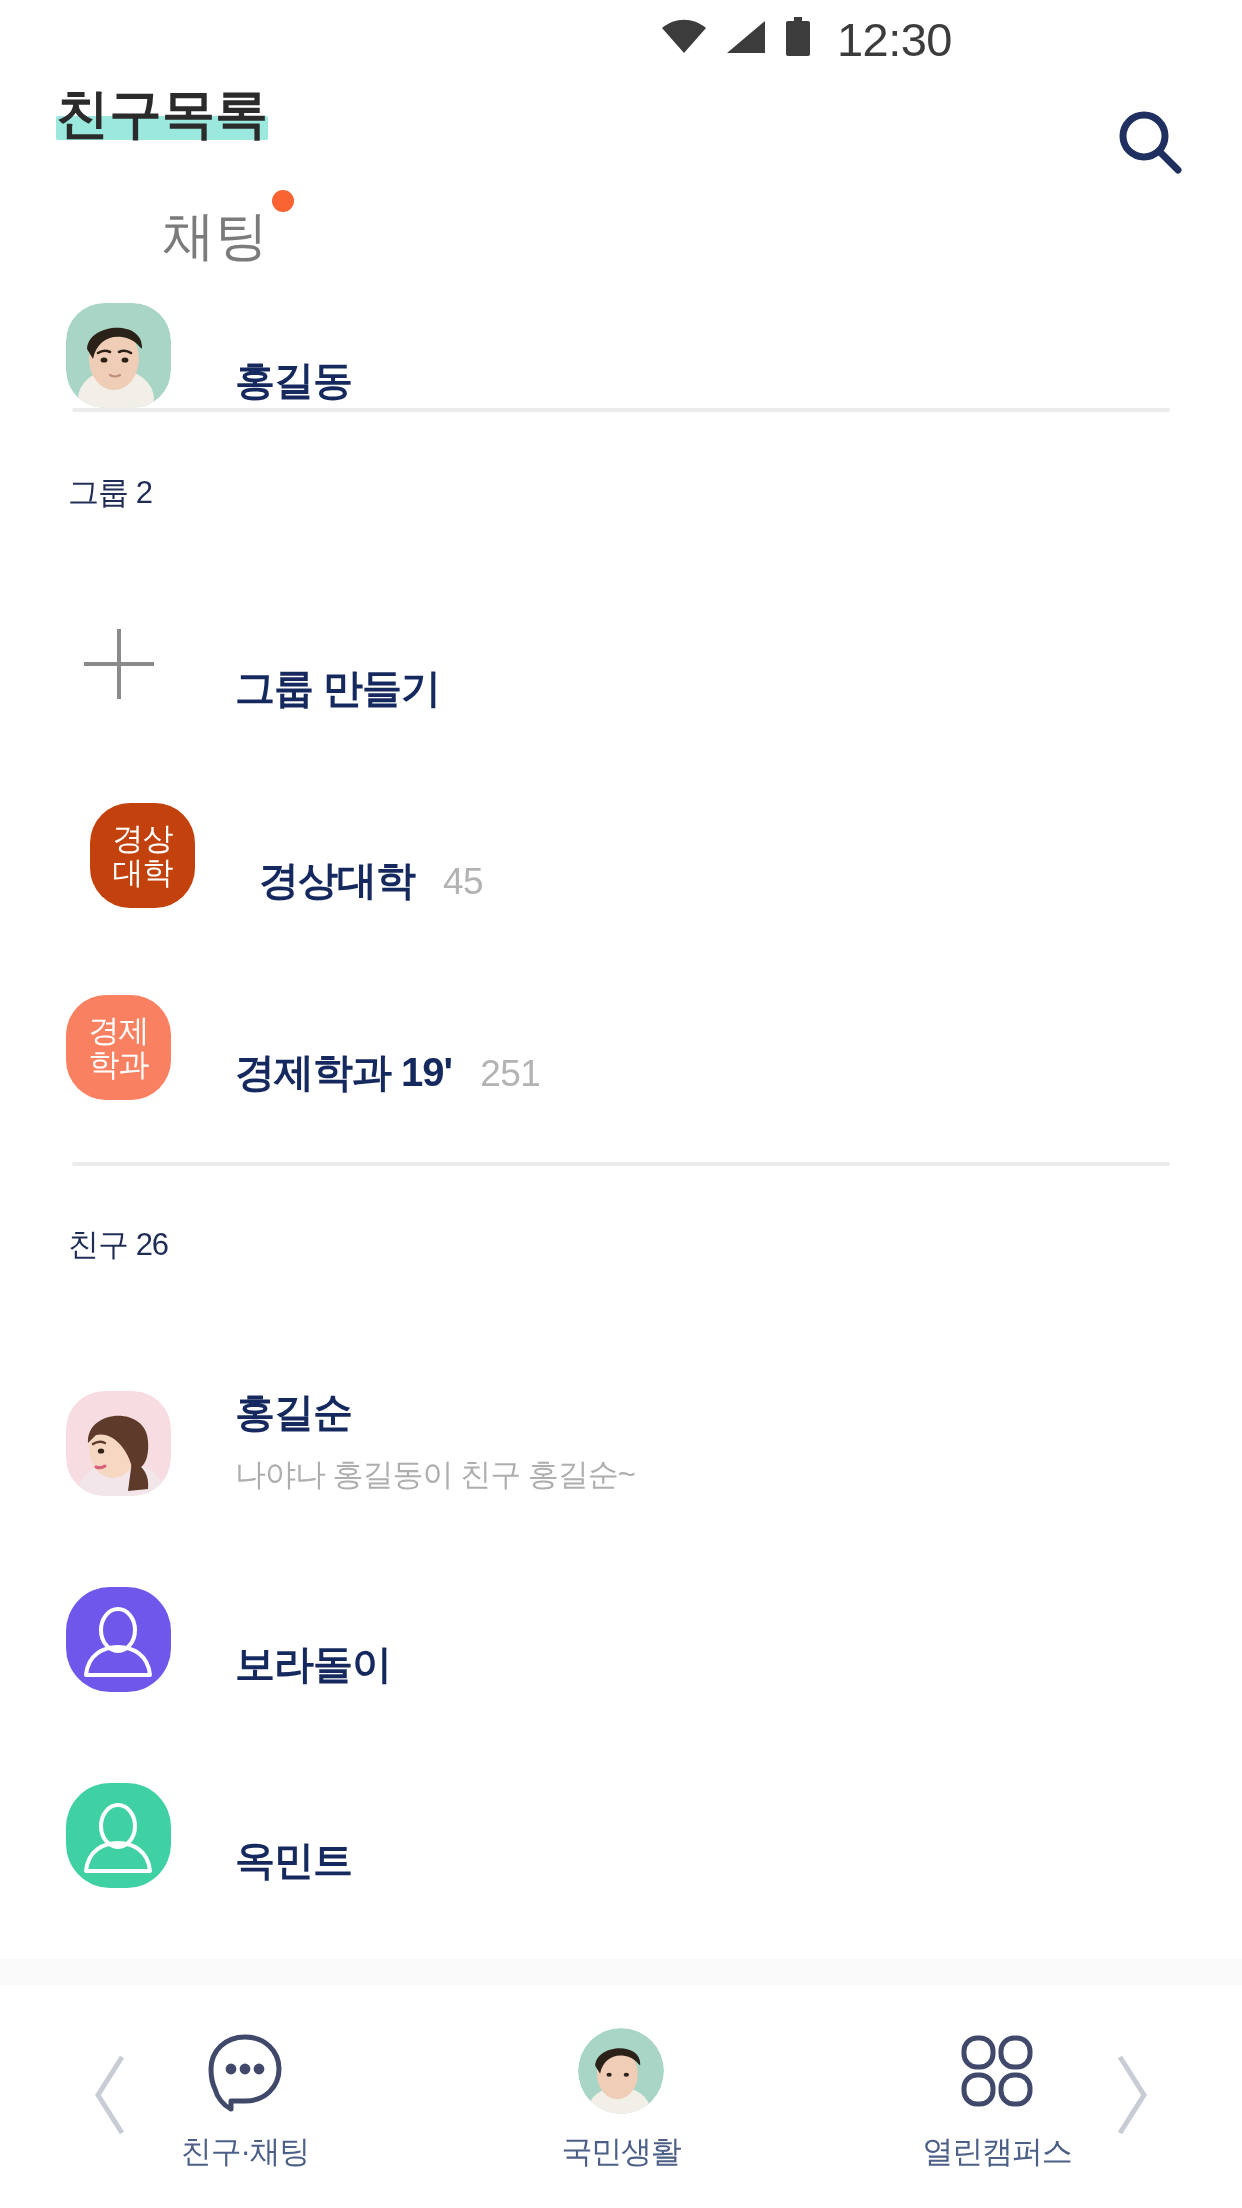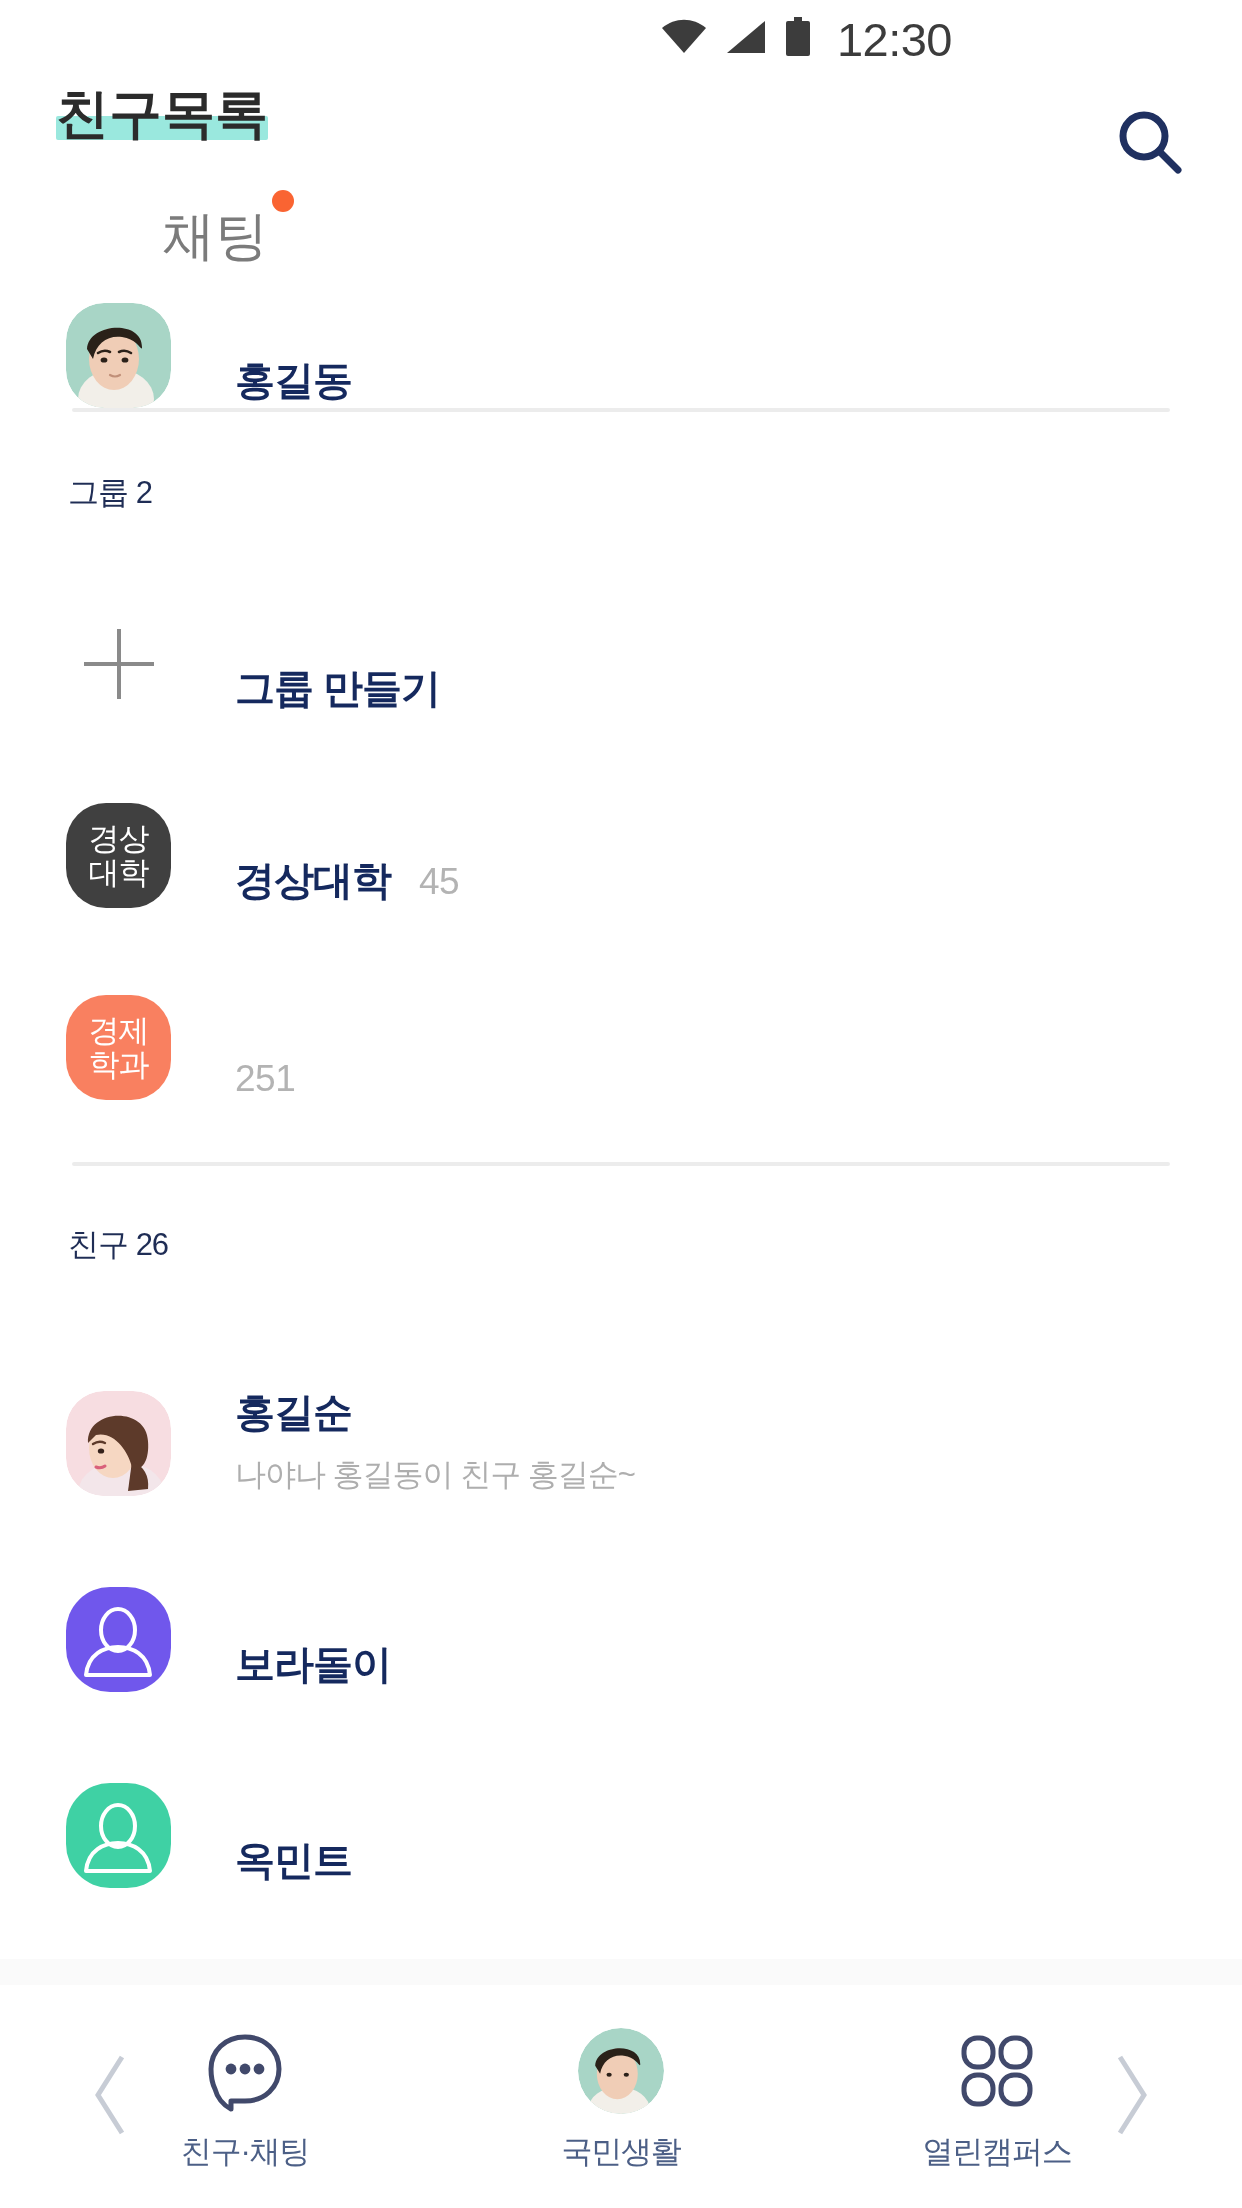--- a/index.html
+++ b/index.html
@@ -235,39 +235,40 @@
         <line x1="39" y1="4" x2="39" y2="74" stroke="#8a8a8a" stroke-width="4"></line>
         <line x1="4" y1="39" x2="74" y2="39" stroke="#8a8a8a" stroke-width="4"></line>
       </svg>
     </div>
     <div class="row-text">
       <div class="row-title">그룹 만들기</div>
     </div>
   </div>
 
   <div class="row row-group">
-    <div class="badge" id="gb0" style="background: #404040;">
+    <div class="badge" id="gb0" style="background: #c2410c; margin-left: 24px;">
       <span>경상</span>
       <span>대학</span>
     </div>
     <div class="row-text">
       <div class="row-title-line">
         <span class="row-title">경상대학</span>
         <span class="row-count">45</span>
       </div>
     </div>
   </div>
 
   <div class="row row-group">
     <div class="badge" id="gb1" style="background: rgb(249, 128, 96);">
       <span>경제</span>
       <span>학과</span>
     </div>
     <div class="row-text">
       <div class="row-title-line">
+        <span class="row-title">경제학과 19'</span>
         <span class="row-count">251</span>
       </div>
     </div>
   </div>
 
   <div style="height:62px"></div>
   <div class="divider"></div>
   <div style="height:58px"></div>
 
   <div class="section-head">

